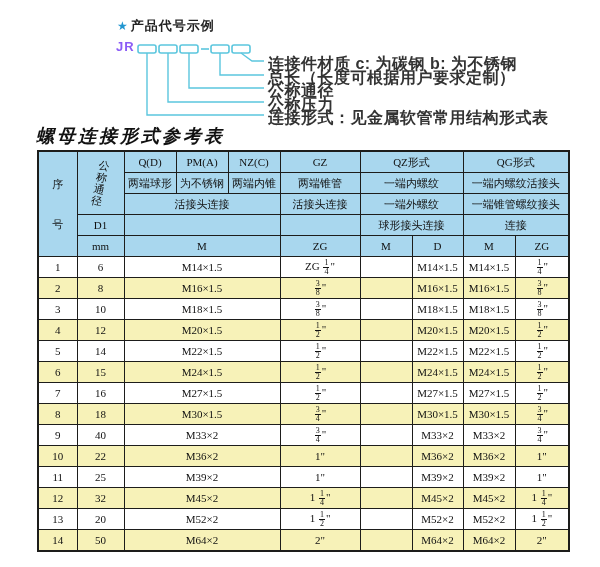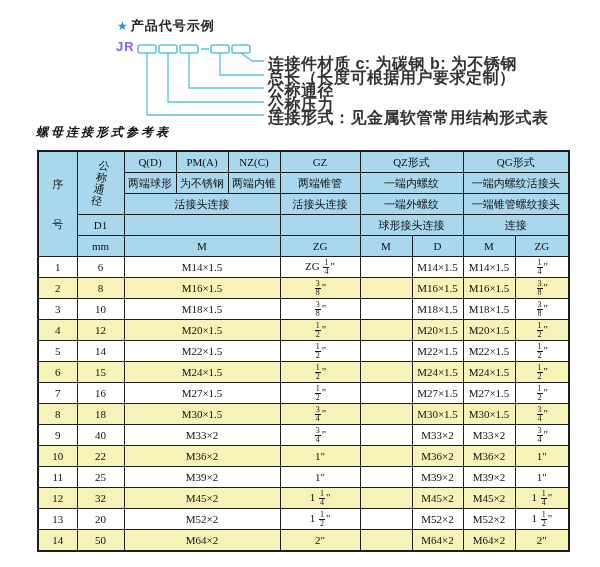--- a/index.html
+++ b/index.html
@@ -15,21 +15,21 @@
   .code-prefix{position:absolute;left:116px;top:39px;font-size:13px;font-weight:bold;color:#8b5cf6;letter-spacing:1px;}
   .diagram svg{position:absolute;left:0;top:0;}
   .diagram-labels{position:absolute;left:268px;top:0;width:330px;}
   .dlabel{position:absolute;left:0;font-size:16px;font-weight:bold;color:#333;white-space:nowrap;letter-spacing:0.5px;}
   .dlabel.l0{top:54px;} .dlabel.l1{top:68px;} .dlabel.l2{top:81px;text-align:center;}
   .dlabel.l3{top:95px;} .dlabel.l4{top:108px;}
   
   .table-title{
     position:absolute;left:36px;top:124px;
     font-family:"DejaVu Serif","Liberation Serif",serif;
-    font-size:12px;font-weight:bold;font-style:italic;color:#111;letter-spacing:3px;
+    font-size:18px;font-weight:bold;font-style:italic;color:#111;letter-spacing:3px;
   }
   
   .ref-table{
     position:absolute;left:37px;top:150px;
     border-collapse:collapse;table-layout:fixed;
     font-family:"Liberation Serif","DejaVu Serif",serif;
     font-size:11px;color:#111;
   }
   .ref-table td,.ref-table th{
     border:1px solid #1d1d1b;text-align:center;vertical-align:middle;

